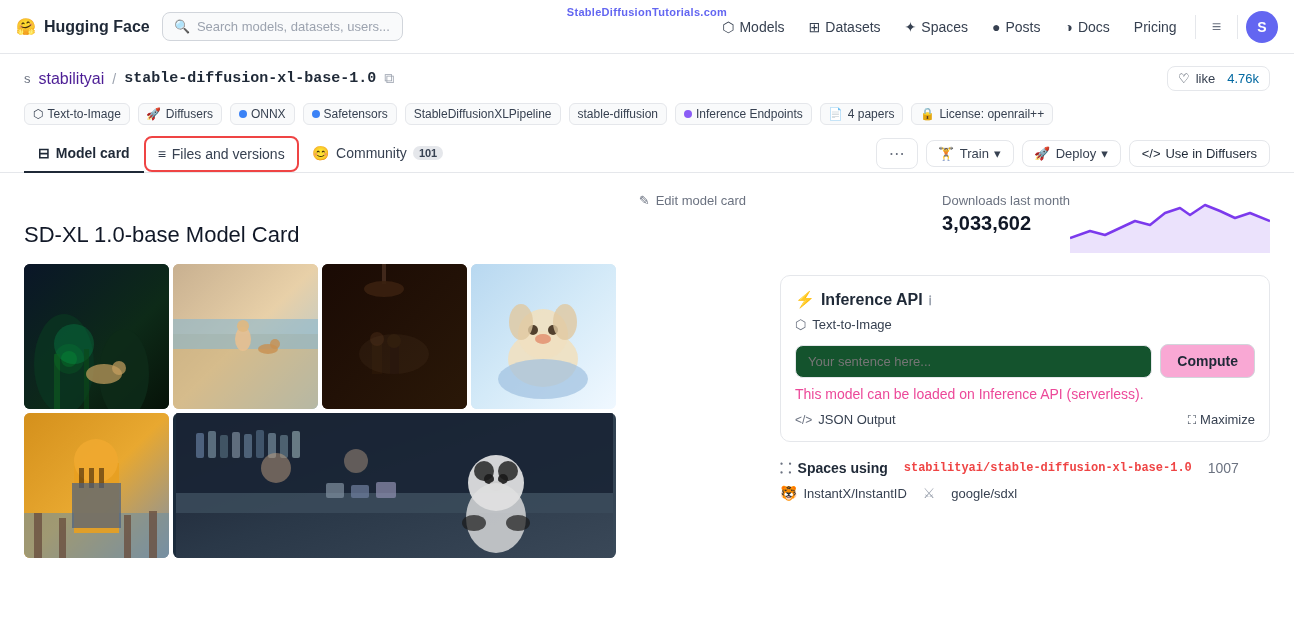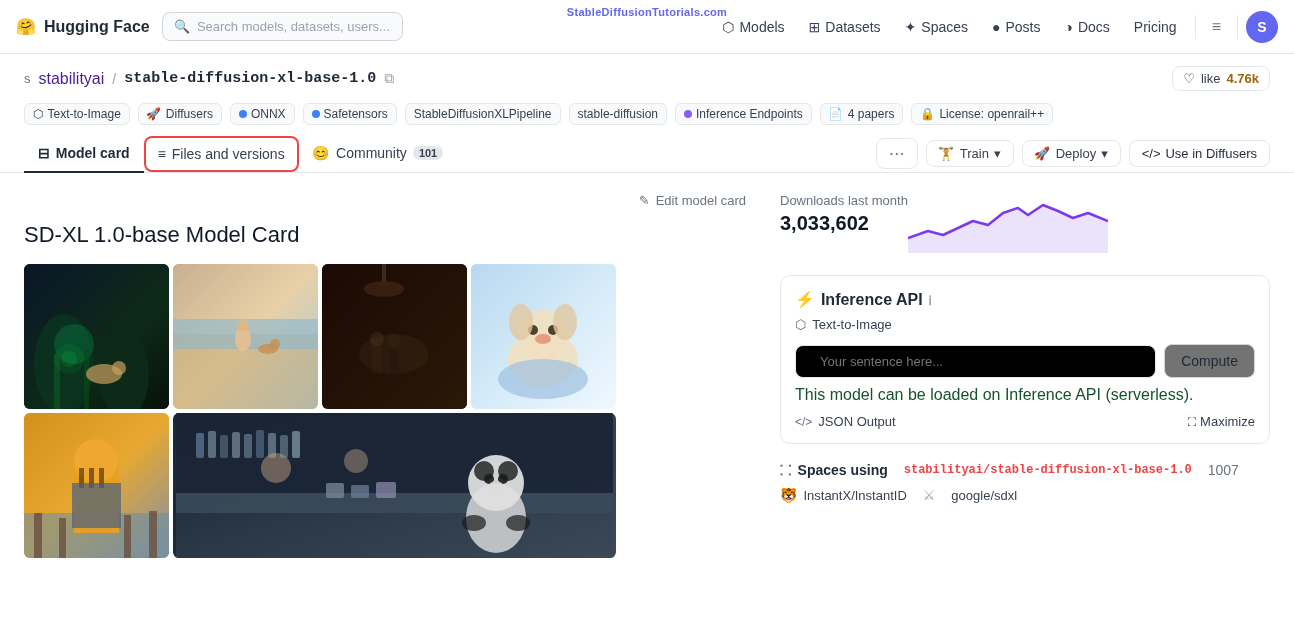--- a/index.html
+++ b/index.html
@@ -36,21 +36,21 @@
       padding: 12px 24px 8px; display: flex; align-items: center; gap: 8px;
     }
     .model-path-bar .slash { color: #9ca3af; }
     .model-path-bar .model-name { font-family: 'Courier New', monospace; font-weight: 700; font-size: 15px; color: #1f2937; }
     .model-path-bar .copy-icon { color: #9ca3af; cursor: pointer; font-size: 14px; }
     .like-btn {
       margin-left: auto; display: flex; align-items: center; gap: 6px;
       border: 1px solid #e5e7eb; border-radius: 8px; padding: 4px 10px;
       font-size: 13px; color: #374151; cursor: pointer; background: #fff;
     }
-    .like-count { font-weight: 700; color: #a16207; }
+    .like-count { font-weight: 400; color: #0369a1; margin-left: 6px; }
 
     
     .tags-row {
       padding: 4px 24px 10px; display: flex; align-items: center; gap: 8px; flex-wrap: wrap;
     }
     .tag {
       display: flex; align-items: center; gap: 4px; padding: 3px 8px;
       border: 1px solid #e5e7eb; border-radius: 6px; font-size: 12px;
       color: #374151; background: #f9fafb; cursor: pointer; text-decoration: none;
     }
@@ -141,29 +141,29 @@
     }
     .inference-subtitle {
       display: flex; align-items: center; gap: 6px;
       font-size: 13px; color: #374151; margin-bottom: 12px;
     }
     .inference-input-row {
       display: flex; gap: 8px; align-items: center; margin-bottom: 8px;
     }
     .inference-input {
       flex: 1; border: 1px solid #e5e7eb; border-radius: 8px;
-      padding: 8px 24px; font-size: 13px; color: #9ca3af;
-      background: #000000; outline: none;
+      padding: 8px 12px; font-size: 13px; color: #9ca3af;
+      background: #14532d; outline: none;
     }
     .compute-btn {
-      background: #737373; border: 1px solid #d1d5db; border-radius: 8px;
-      padding: 8px 16px; font-size: 14px; font-weight: 400; cursor: pointer;
+      background: #f9a8d4; border: 1px solid #d1d5db; border-radius: 8px;
+      padding: 8px 16px; font-size: 14px; font-weight: 700; cursor: pointer;
       color: #1f2937;
     }
-    .inference-note { font-size: 16px; color: #14532d; margin-bottom: 10px; }
+    .inference-note { font-size: 14px; color: #ec4899; margin-bottom: 10px; }
     .json-output-row {
       display: flex; align-items: center; justify-content: space-between;
       font-size: 13px; color: #374151;
     }
     .json-label { display: flex; align-items: center; gap: 6px; }
     .maximize-link { display: flex; align-items: center; gap: 4px; font-size: 13px; color: #374151; cursor: pointer; }
 
     .spaces-section { margin-top: 12px; }
     .spaces-title {
       display: flex; align-items: center; gap: 6px;
@@ -499,21 +499,21 @@
             <circle cx="100" cy="55" r="15" fill="#c0a080" opacity="0.5"></circle>
             <circle cx="180" cy="48" r="12" fill="#d0b090" opacity="0.4"></circle>
           </svg>
         </div>
       </div>
     </div>
   </div>
 
   <div class="right-col">
 
-    <div style="display:flex; align-items:flex-start; justify-content:flex-start; margin-bottom:20px;">
+    <div style="display:flex; align-items:flex-start; justify-content:flex-end; margin-bottom:20px;">
       <div class="downloads-section">
         <div class="downloads-label">Downloads last month</div>
         <div class="downloads-count">3,033,602</div>
       </div>
 
       <div class="chart-container" style="width:200px; height:60px;">
         <svg width="200" height="60" viewBox="0 0 200 60" xmlns="http://www.w3.org/2000/svg">
           <polyline points="0,45 20,38 35,42 50,35 65,28 80,32 95,20 110,15 120,22 135,12 150,18 165,25 180,20 200,28" fill="none" stroke="#7c3aed" stroke-width="2.5" stroke-linejoin="round"></polyline>
           <polyline points="0,45 20,38 35,42 50,35 65,28 80,32 95,20 110,15 120,22 135,12 150,18 165,25 180,20 200,28 200,60 0,60" fill="#7c3aed" fill-opacity="0.15"></polyline>
         </svg>

